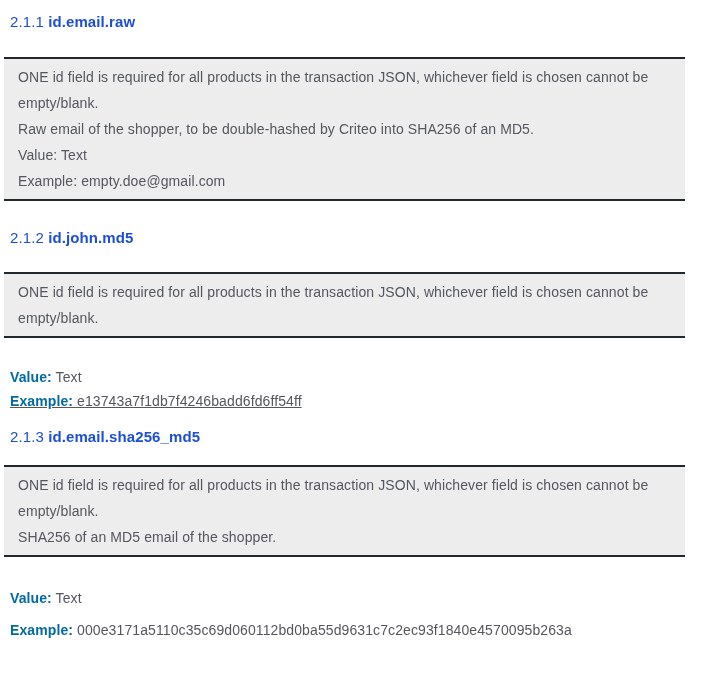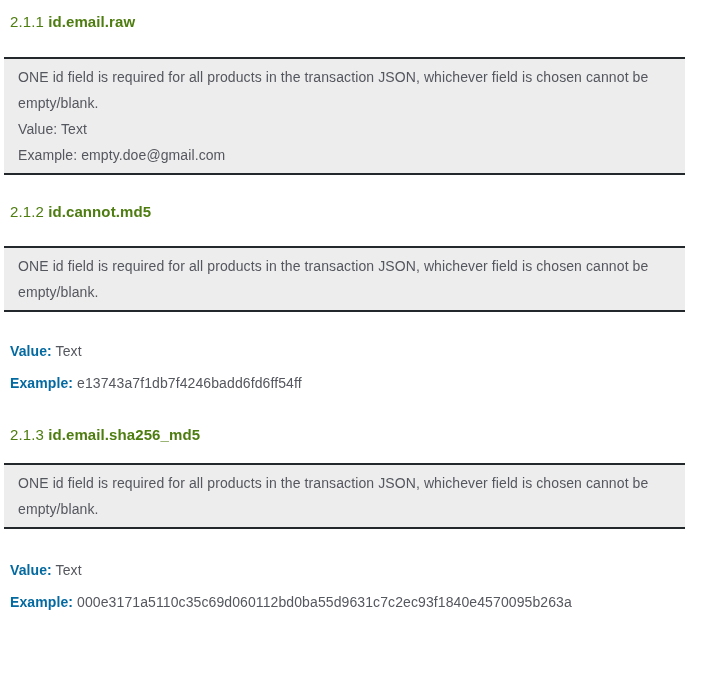--- a/index.html
+++ b/index.html
@@ -10,21 +10,21 @@
     overflow: hidden;
     font-family: "Liberation Sans", sans-serif;
     color: #55575e;
     padding: 12px 24px 0 10px;
     letter-spacing: 0.1px;
   }
   .heading {
     font-size: 15px;
     line-height: 20px;
     font-weight: 400;
-    color: #4d7c0f;
+    color: #1d4ed8;
   }
   .heading .field-name { font-weight: 700; }
   .infobox {
     width: 681px;
     margin-left: -6px;
     background: #ededee;
     border-top: 2px solid #22282b;
     border-bottom: 2px solid #22282b;
     padding: 5px 14px;
     font-size: 14px;
@@ -33,50 +33,52 @@
   .meta {
     font-size: 14px;
     line-height: 20px;
   }
   .meta .label { font-weight: 700; color: #0369a1; }
   
   .sec1 .infobox { margin-top: 25px; }
   .sec2 .heading { margin-top: 27px; }
   .sec2 .infobox { margin-top: 24px; }
   .sec2 .meta-value { margin-top: 29px; }
-  .sec2 .meta-example { margin-top: 12px; }
-  .sec3 .heading { margin-top: 32px; }
+  .sec2 .meta-example { margin-top: 4px; text-decoration: underline; }
+  .sec3 .heading { margin-top: 16px; }
   .sec3 .infobox { margin-top: 18px; }
   .sec3 .meta-value { margin-top: 31px; }
   .sec3 .meta-example { margin-top: 12px; }
 </style>
 </head>
 <body>
 
 <section class="section sec1">
   <h3 class="heading"><span>2.1.1</span> <span class="field-name">id.email.raw</span></h3>
   <div class="infobox">
     <div>ONE id field is required for all products in the transaction JSON, whichever field is chosen cannot be</div>
     <div>empty/blank.</div>
+    <div>Raw email of the shopper, to be double-hashed by Criteo into SHA256 of an MD5.</div>
     <div>Value: Text</div>
     <div>Example: empty.doe@gmail.com</div>
   </div>
 </section>
 
 <section class="section sec2">
-  <h3 class="heading"><span>2.1.2</span> <span class="field-name">id.cannot.md5</span></h3>
+  <h3 class="heading"><span>2.1.2</span> <span class="field-name">id.john.md5</span></h3>
   <div class="infobox">
     <div>ONE id field is required for all products in the transaction JSON, whichever field is chosen cannot be</div>
     <div>empty/blank.</div>
   </div>
   <p class="meta meta-value"><span class="label">Value:</span> <span>Text</span></p>
   <p class="meta meta-example"><span class="label">Example:</span> <span>e13743a7f1db7f4246badd6fd6ff54ff</span></p>
 </section>
 
 <section class="section sec3">
   <h3 class="heading"><span>2.1.3</span> <span class="field-name">id.email.sha256_md5</span></h3>
   <div class="infobox">
     <div>ONE id field is required for all products in the transaction JSON, whichever field is chosen cannot be</div>
     <div>empty/blank.</div>
+    <div>SHA256 of an MD5 email of the shopper.</div>
   </div>
   <p class="meta meta-value"><span class="label">Value:</span> <span>Text</span></p>
   <p class="meta meta-example"><span class="label">Example:</span> <span>000e3171a5110c35c69d060112bd0ba55d9631c7c2ec93f1840e4570095b263a</span></p>
 </section>
 
 </body></html>

